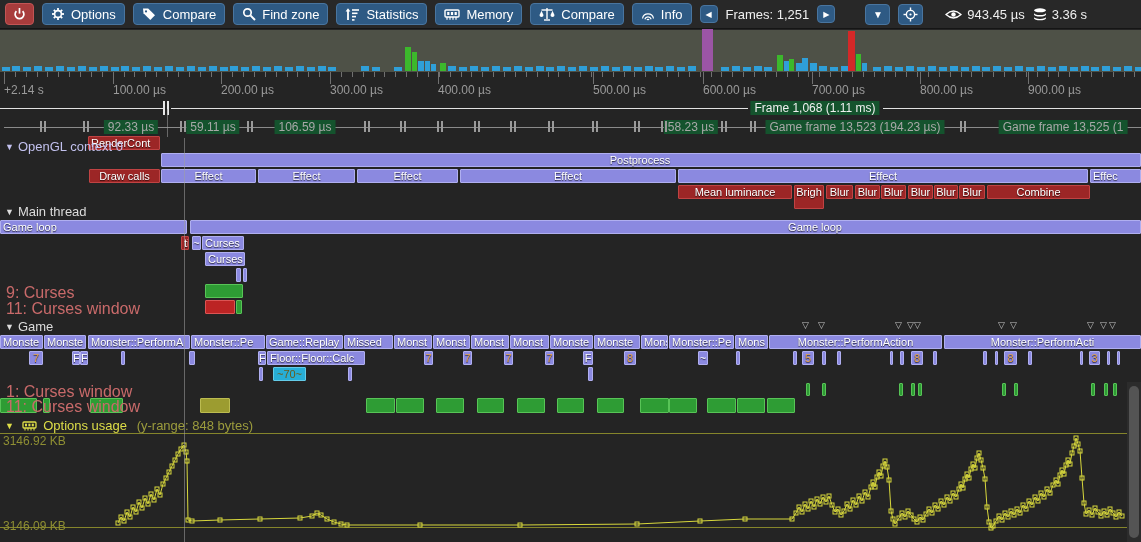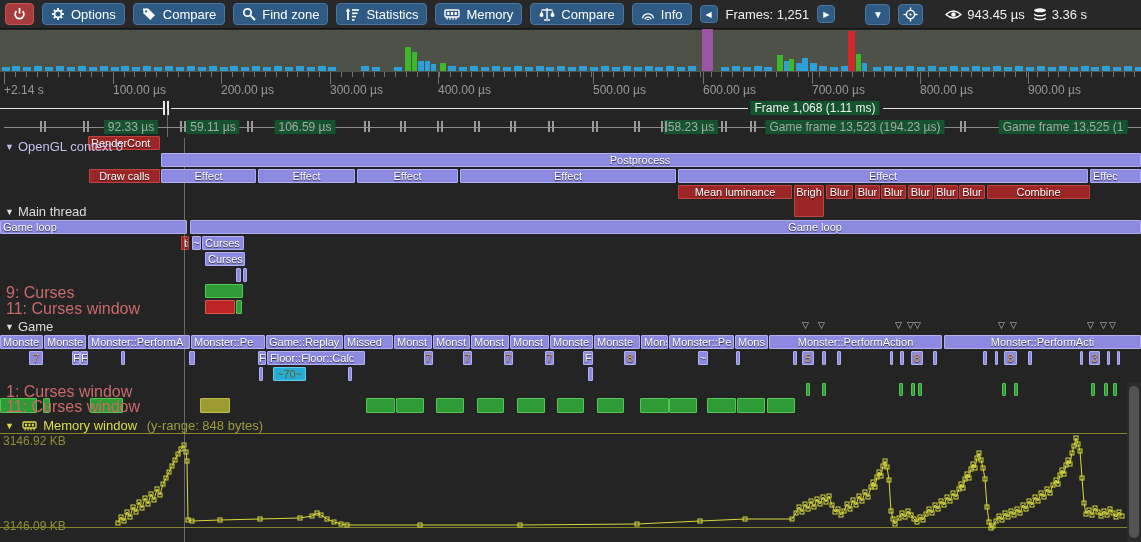--- a/index.html
+++ b/index.html
@@ -472,21 +472,21 @@
           <rect x="6.4" y="3.7" width="2" height="2.6"></rect>
           <rect x="9.8" y="3.7" width="2" height="2.6"></rect>
         </g>
         <g stroke="#dede48" stroke-width="1.1">
           <line x1="3" y1="8" x2="3" y2="10.5"></line>
           <line x1="6" y1="8" x2="6" y2="10.5"></line>
           <line x1="9" y1="8" x2="9" y2="10.5"></line>
           <line x1="12" y1="8" x2="12" y2="10.5"></line>
         </g>
       </svg>
-  <span>Memory window</span>
+  <span>Options usage</span>
   <span style="color:#9c9c3d;margin-left:6px">(y-range: 848 bytes)</span>
  </div>
 
  <div class="memlab" style="top:434px">3146.92 KB</div>
  <div class="memlab" style="top:519px">3146.09 KB</div>
 
  <svg id="memsvg" width="1141" height="542">
       <polyline points="118,523 121,517 124,521 127,512 130,517 133,507 136,512 139,502 142,508 145,498 148,504 151,494 154,500 157,489 160,495 163,484 166,478 169,472 172,466 175,460 178,454 181,449 184,445 186,452 187,461 188,520 192,521 220,520 260,519 300,518 312,516 317,513 321,515 327,519 334,522 341,524 347,525 420,525 520,525 637,524 700,521 745,519 792,519 796,513 799,507 802,512 805,504 808,509 811,501 814,507 817,499 820,504 823,497 826,502 829,496 832,505 835,512 838,509 841,515 844,511 847,504 850,509 853,500 856,505 859,496 862,501 865,492 868,497 871,487 873,482 875,487 877,477 879,472 881,476 883,466 885,461 887,467 889,480 891,511 893,519 895,524 899,518 902,513 905,517 908,511 911,515 914,519 917,522 920,517 923,520 926,514 929,509 932,513 935,505 938,509 941,501 944,505 947,497 950,501 953,493 956,497 959,489 961,484 963,488 965,479 967,474 969,478 971,469 973,464 975,468 977,458 979,453 981,460 983,468 985,479 987,507 989,522 991,528 993,526 996,521 999,516 1002,520 1005,513 1008,517 1011,511 1014,515 1017,509 1020,513 1023,505 1026,509 1029,501 1032,505 1035,497 1038,501 1041,493 1044,497 1047,489 1050,493 1053,485 1056,480 1058,484 1060,475 1062,470 1064,474 1066,465 1068,460 1070,464 1072,453 1074,446 1076,438 1078,444 1080,451 1082,478 1084,503 1086,514 1089,510 1092,515 1095,508 1098,512 1101,516 1104,511 1107,515 1110,509 1113,513 1116,517 1119,512 1122,516" fill="none" stroke="#d8d83c"></polyline>
       <rect x="116" y="521" width="4" height="4" fill="none" stroke="#d8d83c"></rect>
       <rect x="119" y="515" width="4" height="4" fill="none" stroke="#d8d83c"></rect>
@@ -664,21 +664,21 @@
     <div class="bar" style="left: 161px; top: 153px; width: 980px; height: 14px;"></div>
     <div class="bartext" style="left: 640px; top: 153px;">Postprocess</div>
     <div class="bar red" style="left: 89px; top: 169px; width: 71px; height: 14px;">Draw calls</div>
     <div class="bar" style="left: 161px; top: 169px; width: 95px; height: 14px;">Effect</div>
     <div class="bar" style="left: 258px; top: 169px; width: 97px; height: 14px;">Effect</div>
     <div class="bar" style="left: 357px; top: 169px; width: 101px; height: 14px;">Effect</div>
     <div class="bar" style="left: 460px; top: 169px; width: 216px; height: 14px;">Effect</div>
     <div class="bar" style="left: 678px; top: 169px; width: 410px; height: 14px;">Effect</div>
     <div class="bar aleft" style="left: 1090px; top: 169px; width: 51px; height: 14px;">Effec</div>
     <div class="bar red" style="left: 678px; top: 185px; width: 114px; height: 14px;">Mean luminance</div>
-    <div class="bar red" style="left: 794px; top: 185px; width: 30px; height: 32px;">Brigh</div>
+    <div class="bar red" style="left: 794px; top: 185px; width: 30px; height: 24px;">Brigh</div>
     <div class="bar red" style="left: 826px; top: 185px; width: 27px; height: 14px;">Blur</div>
     <div class="bar red" style="left: 855px; top: 185px; width: 25px; height: 14px;">Blur</div>
     <div class="bar red" style="left: 881px; top: 185px; width: 25px; height: 14px;">Blur</div>
     <div class="bar red" style="left: 908px; top: 185px; width: 25px; height: 14px;">Blur</div>
     <div class="bar red" style="left: 934px; top: 185px; width: 24px; height: 14px;">Blur</div>
     <div class="bar red" style="left: 959px; top: 185px; width: 26px; height: 14px;">Blur</div>
     <div class="bar red" style="left: 987px; top: 185px; width: 103px; height: 14px;">Combine</div>
     <div class="bar aleft" style="left: 0px; top: 220px; width: 187px; height: 14px;">Game loop</div>
     <div class="bar" style="left: 190px; top: 220px; width: 951px; height: 14px;"></div>
     <div class="bartext" style="left: 815px; top: 220px;">Game loop</div>

